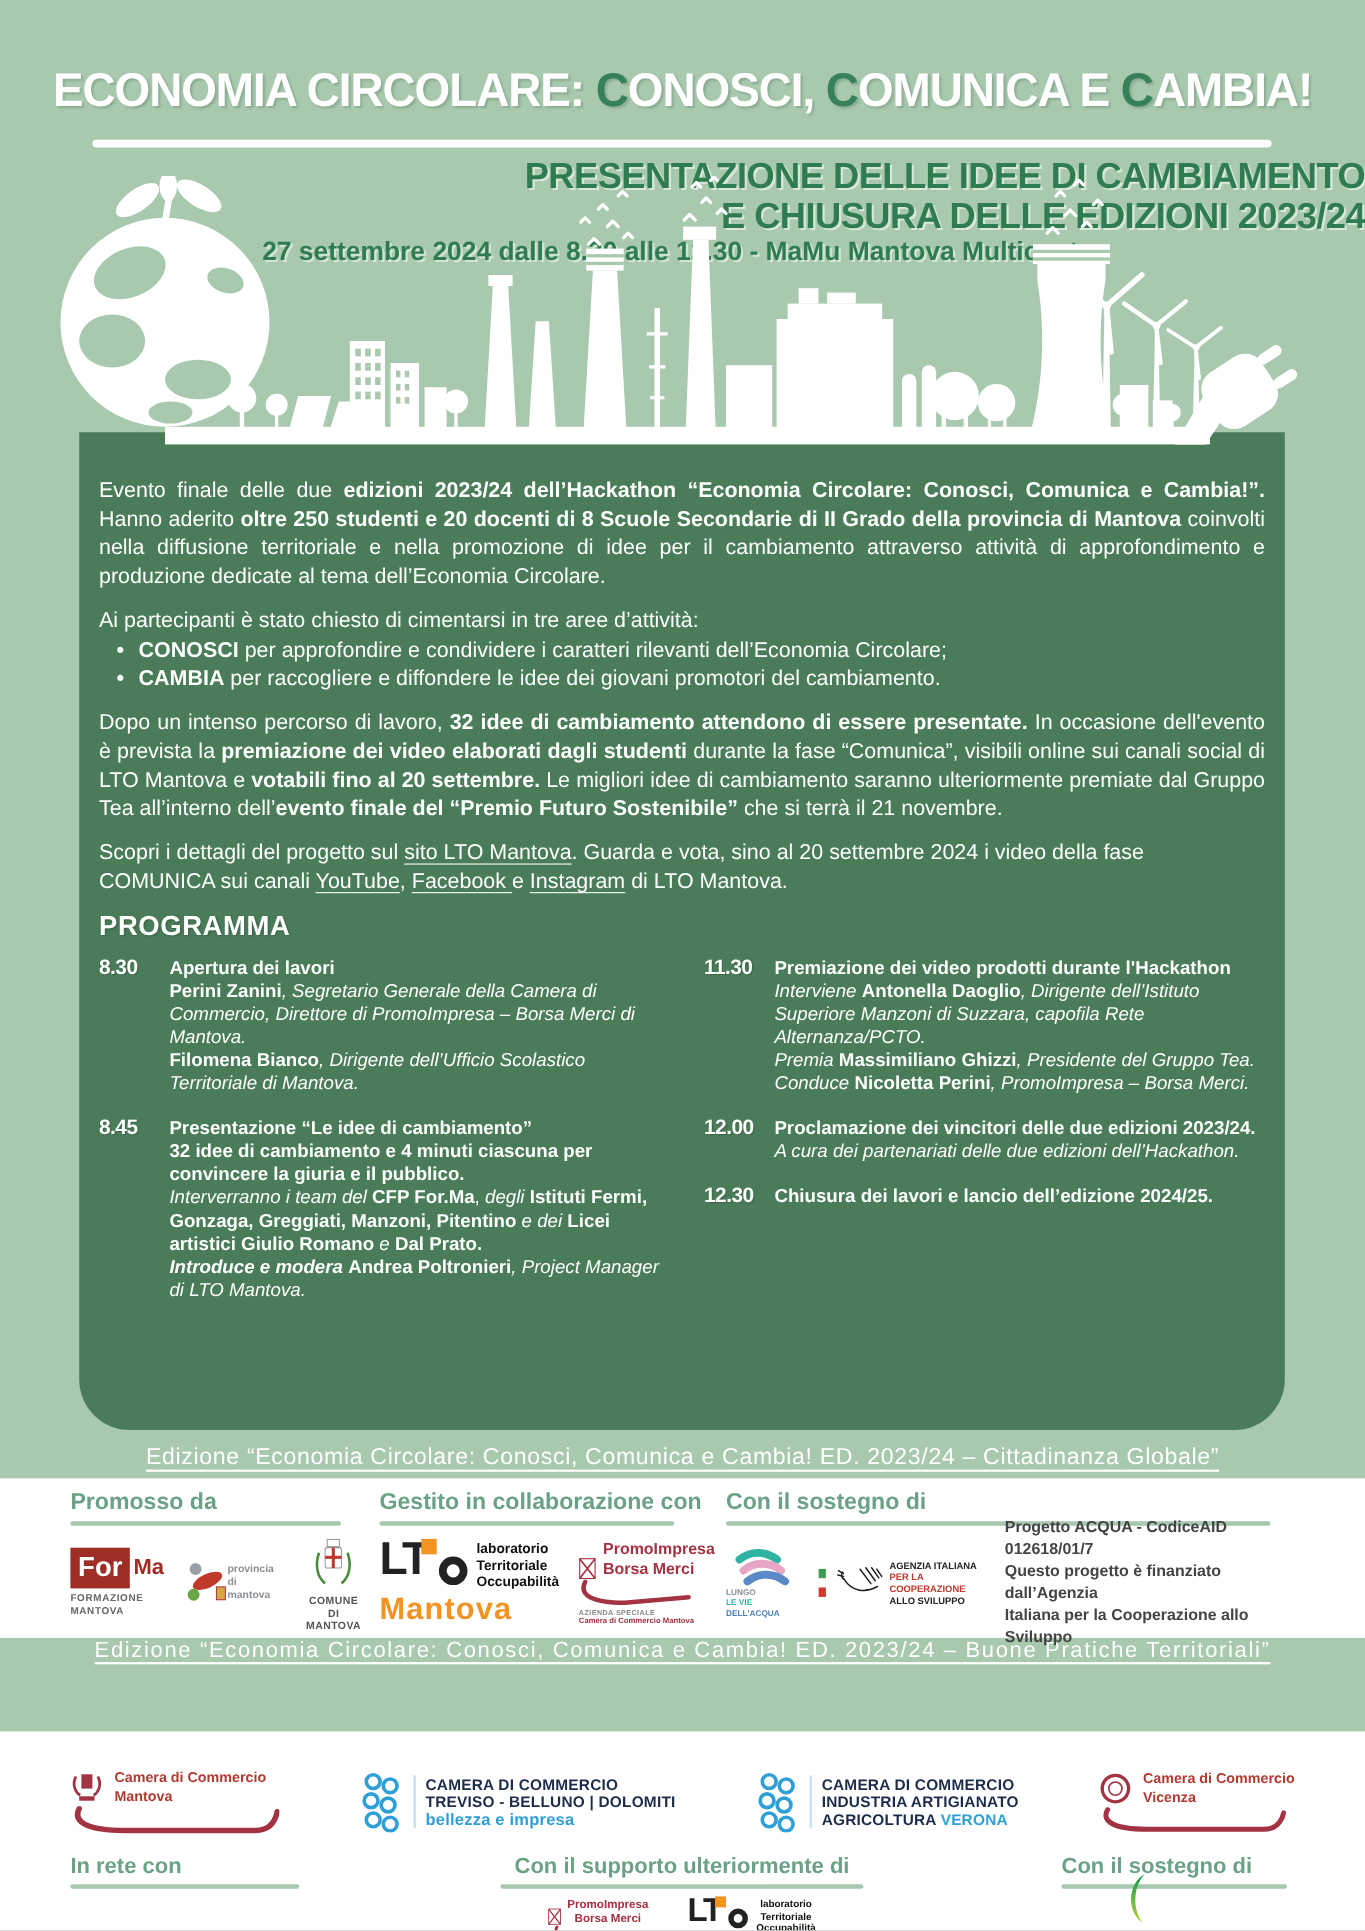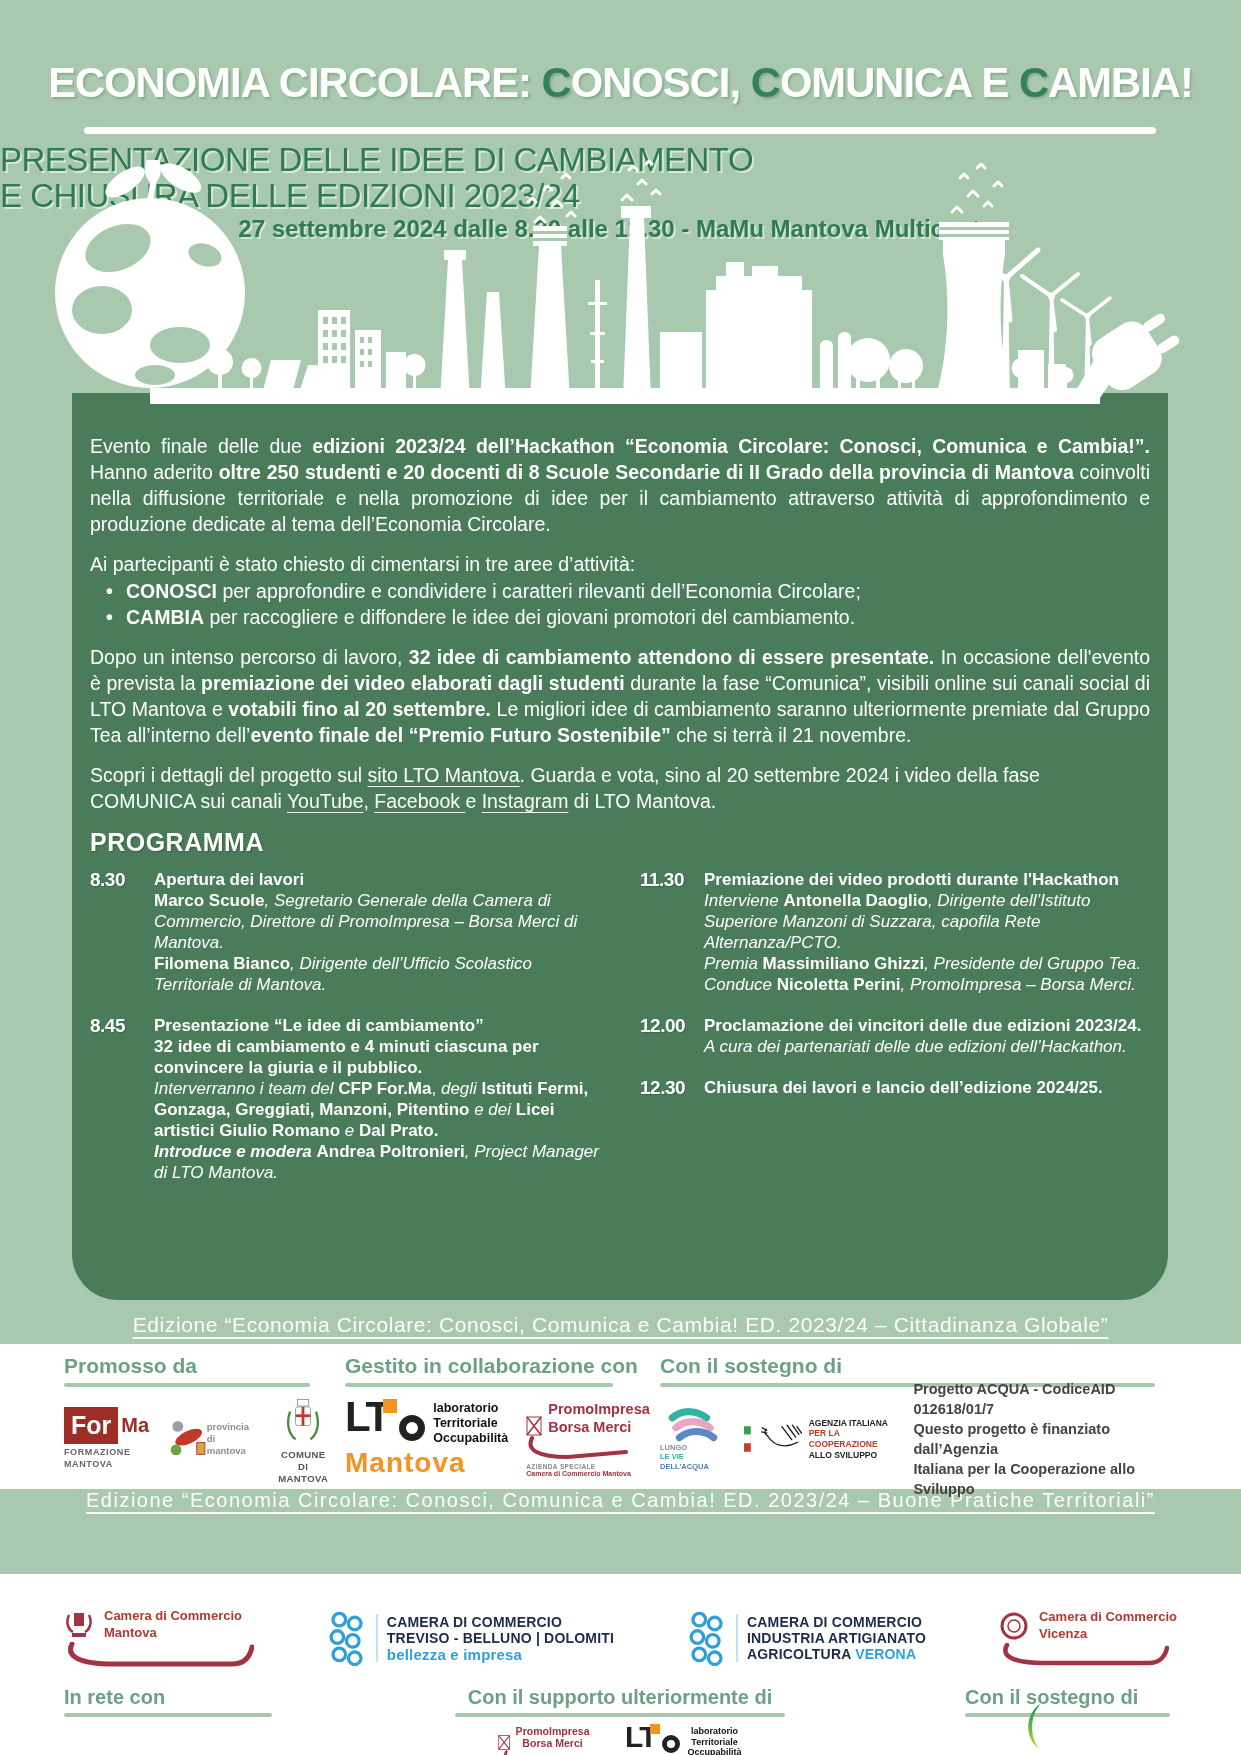--- a/index.html
+++ b/index.html
@@ -17,21 +17,21 @@
   body{font-family:"Liberation Sans",sans-serif;}
   .page{position:relative;width:1241px;height:1755px;background:var(--bg);overflow:hidden;}
 
   
   .title{position:absolute;top:58px;left:0;right:0;margin:0;text-align:center;
     font-size:43px;font-weight:800;color:#fff;letter-spacing:-1px;
     transform:scaleX(.97);transform-origin:center;
     text-shadow:2px 2px 2px rgba(40,70,50,.22);white-space:nowrap;}
   .title .g{color:var(--accent);}
   .rule{position:absolute;top:127px;left:84px;width:1072px;height:7px;background:#fff;border-radius:4px;}
-  .sub{position:absolute;left:0;right:0;text-align:left;font-weight:400;color:#2f7c51;
+  .sub{position:absolute;left:0;right:0;text-align:right;font-weight:700;color:#2f7c51;
     font-size:33px;letter-spacing:-.5px;text-shadow:2px 2px 0 rgba(255,255,255,.55);}
   .sub1{top:141px;}
   .sub2{top:177px;}
   .dateline{position:absolute;top:215px;left:0;right:0;text-align:center;font-weight:700;
     font-size:24px;color:#2f7c51;text-shadow:2px 2px 0 rgba(255,255,255,.5);}
 
   
   .skyline{position:absolute;left:50px;top:160px;width:1150px;height:245px;z-index:3;}
 
   
@@ -291,21 +291,21 @@
         <li><span class="b">CONOSCI</span><span> per approfondire e condividere i caratteri rilevanti dell’Economia Circolare;</span></li>
         <li><span class="b">CAMBIA</span><span> per raccogliere e diffondere le idee dei giovani promotori del cambiamento.</span></li>
       </ul>
     <p class="para j"><span>Dopo un intenso percorso di lavoro, </span><span class="b">32 idee di cambiamento attendono di essere presentate.</span><span> In occasione dell'evento è prevista la </span><span class="b">premiazione dei video elaborati dagli studenti</span><span> durante la fase “Comunica”, visibili online sui canali social di LTO Mantova e </span><span class="b">votabili fino al 20 settembre.</span><span> Le migliori idee di cambiamento saranno ulteriormente premiate dal Gruppo Tea all’interno dell’</span><span class="b">evento finale del “Premio Futuro Sostenibile”</span><span> che si terrà il 21 novembre.</span></p>
     <p class="para"><span>Scopri i dettagli del progetto sul </span><span class="u">sito LTO Mantova</span><span>. Guarda e vota, sino al 20 settembre 2024 i video della fase COMUNICA sui canali </span><span class="u">YouTube</span><span>, </span><span class="u">Facebook </span><span>e </span><span class="u">Instagram</span><span> di LTO Mantova.</span></p>
     <h2 class="prog-title">PROGRAMMA</h2>
     <div class="prog-grid">
       <div class="prog-col">
           <div class="prog-item">
             <div class="prog-time">8.30</div>
-            <div class="prog-body"><span class="b">Apertura dei lavori</span><br><span class="b">Marco Scuole</span><span class="i">, Segretario Generale della Camera di Commercio, Direttore di PromoImpresa – Borsa Merci di Mantova.</span><br><span class="b">Filomena Bianco</span><span class="i">, Dirigente dell’Ufficio Scolastico Territoriale di Mantova.</span></div>
+            <div class="prog-body"><span class="b">Apertura dei lavori</span><br><span class="b">Perini Zanini</span><span class="i">, Segretario Generale della Camera di Commercio, Direttore di PromoImpresa – Borsa Merci di Mantova.</span><br><span class="b">Filomena Bianco</span><span class="i">, Dirigente dell’Ufficio Scolastico Territoriale di Mantova.</span></div>
           </div>
           <div class="prog-item">
             <div class="prog-time">8.45</div>
             <div class="prog-body"><span class="b">Presentazione “Le idee di cambiamento”</span><br><span class="b">32 idee di cambiamento e 4 minuti ciascuna per convincere la giuria e il pubblico.</span><br><span class="i">Interverranno i team del </span><span class="b">CFP For.Ma</span><span>, </span><span class="i">degli </span><span class="b">Istituti Fermi, Gonzaga, Greggiati, Manzoni, Pitentino </span><span class="i">e dei </span><span class="b">Licei artistici Giulio Romano </span><span class="i">e </span><span class="b">Dal Prato.</span><br><span class="b i">Introduce e modera </span><span class="b">Andrea Poltronieri</span><span class="i">, Project Manager di LTO Mantova.</span></div>
           </div>
         </div>
       <div class="prog-col">
           <div class="prog-item">
             <div class="prog-time">11.30</div>
             <div class="prog-body"><span class="b">Premiazione dei video prodotti durante l'Hackathon</span><br><span class="i">Interviene </span><span class="b">Antonella Daoglio</span><span class="i">, Dirigente dell’Istituto Superiore Manzoni di Suzzara, capofila Rete Alternanza/PCTO.</span><br><span class="i">Premia </span><span class="b">Massimiliano Ghizzi</span><span class="i">, Presidente del Gruppo Tea.</span><br><span class="i">Conduce </span><span class="b">Nicoletta Perini</span><span class="i">, PromoImpresa – Borsa Merci.</span></div>

